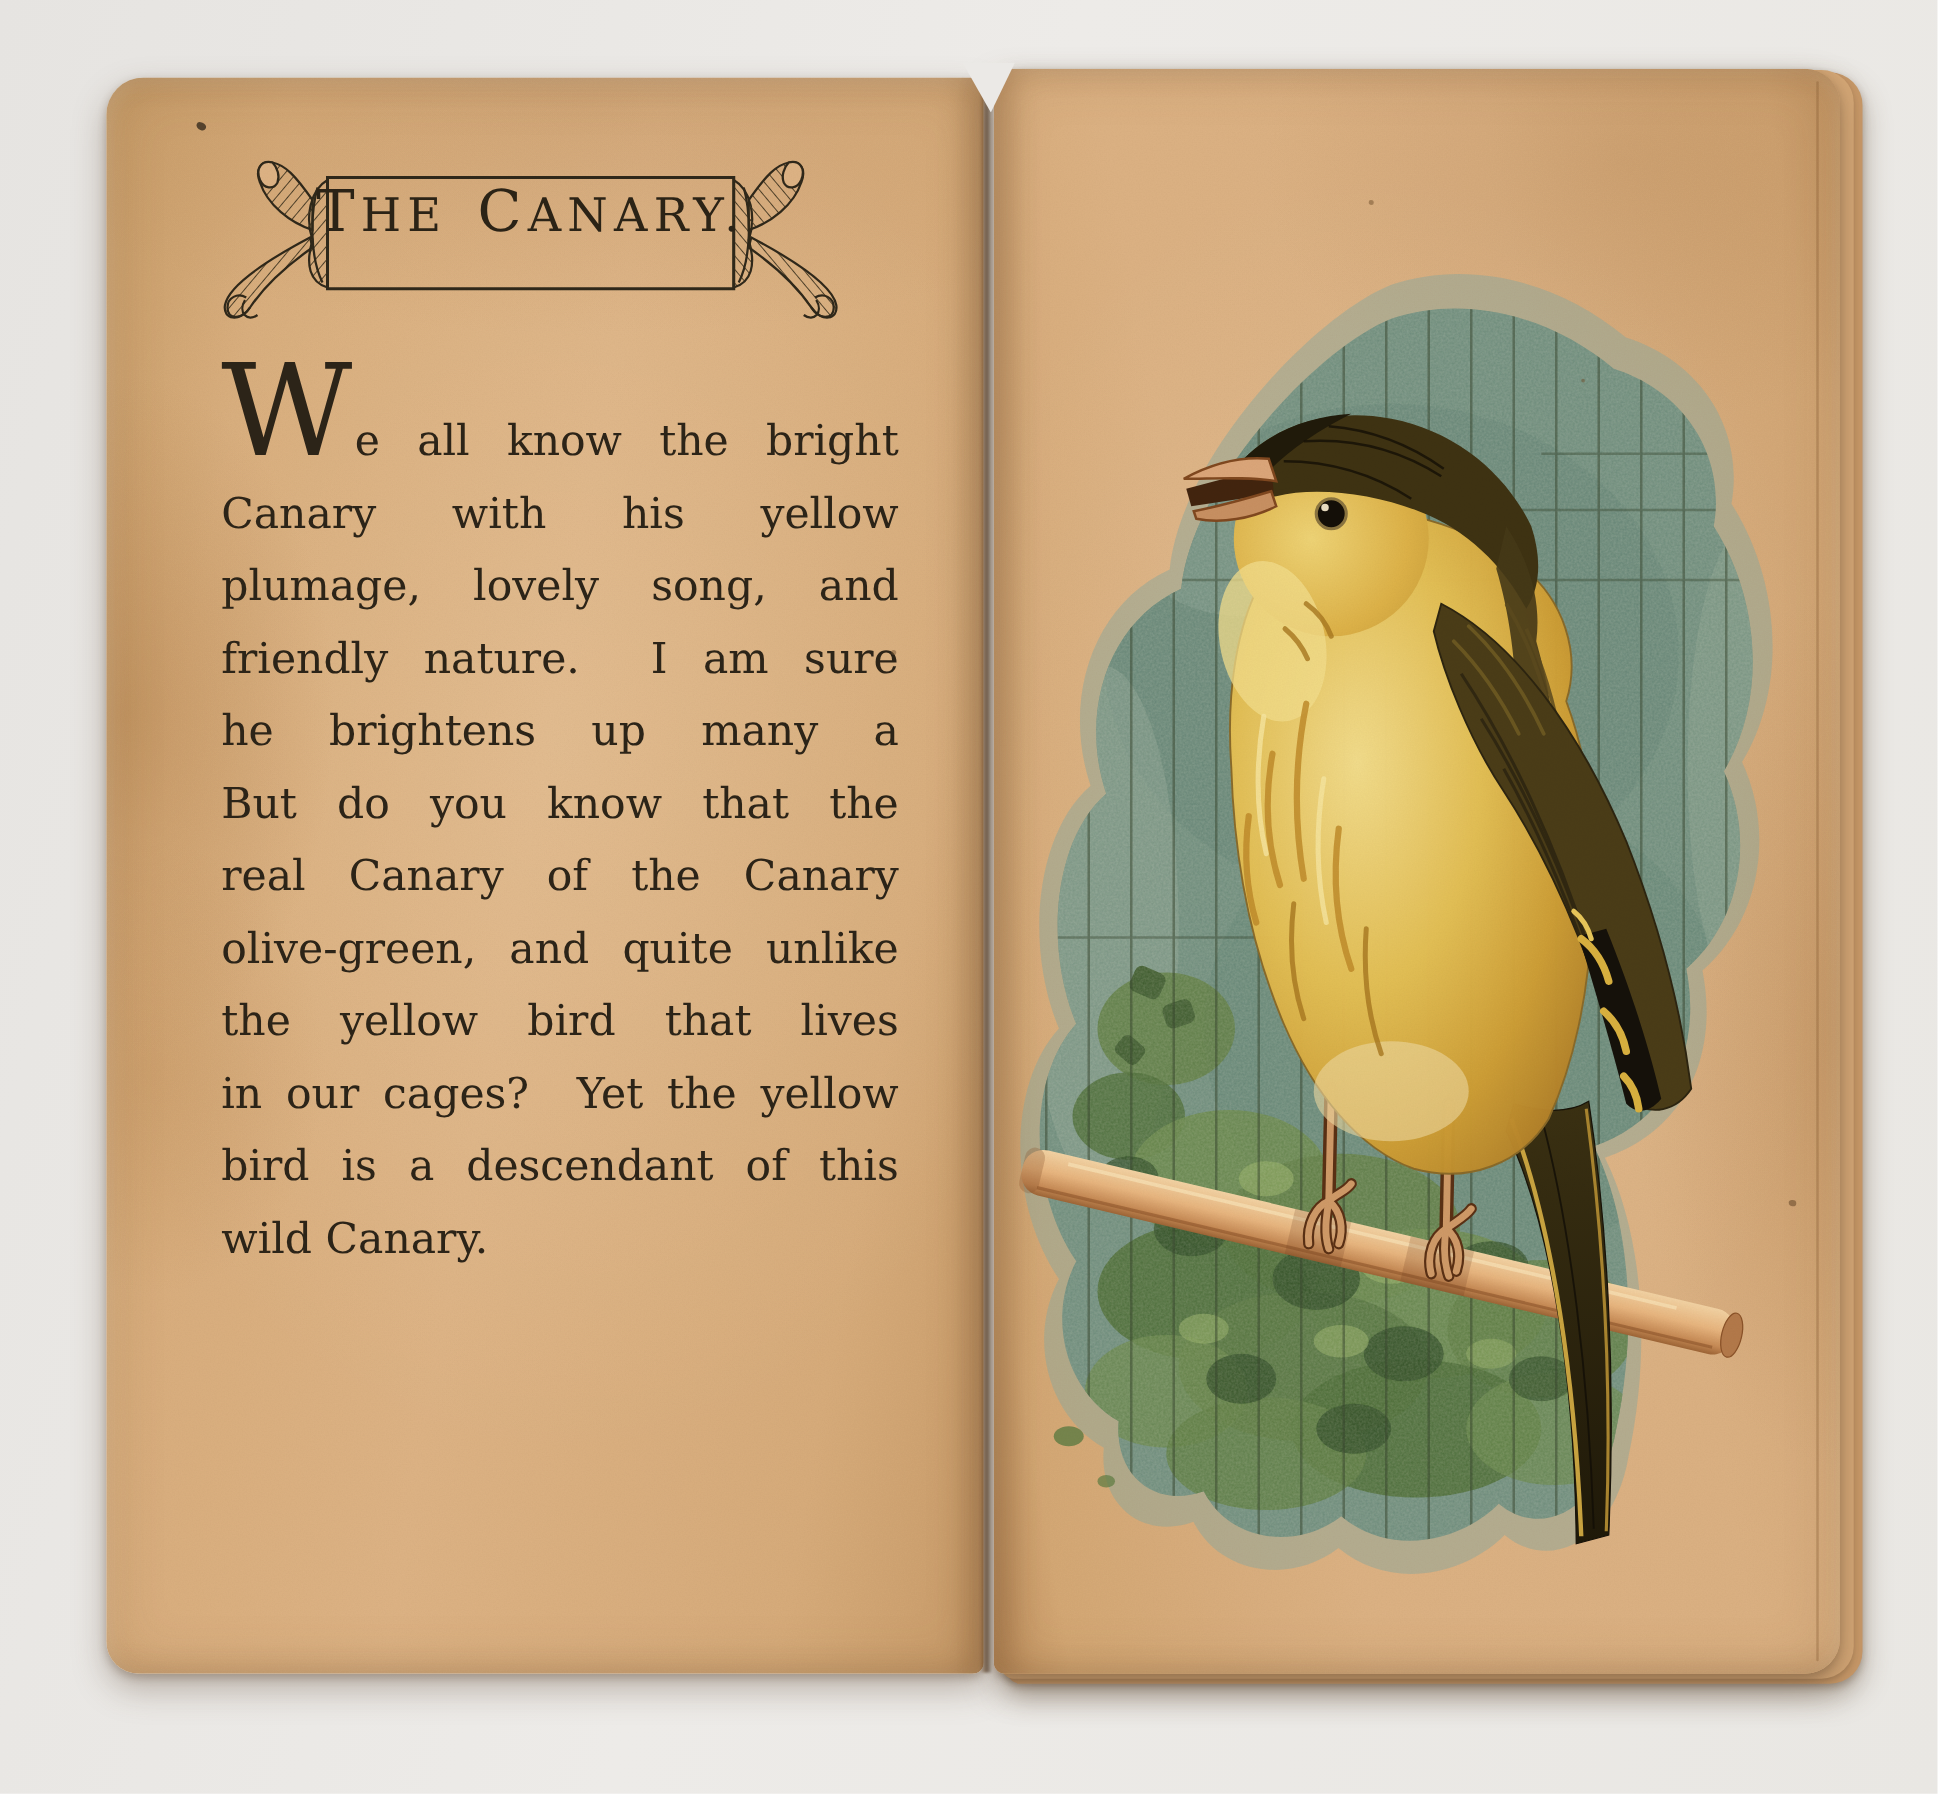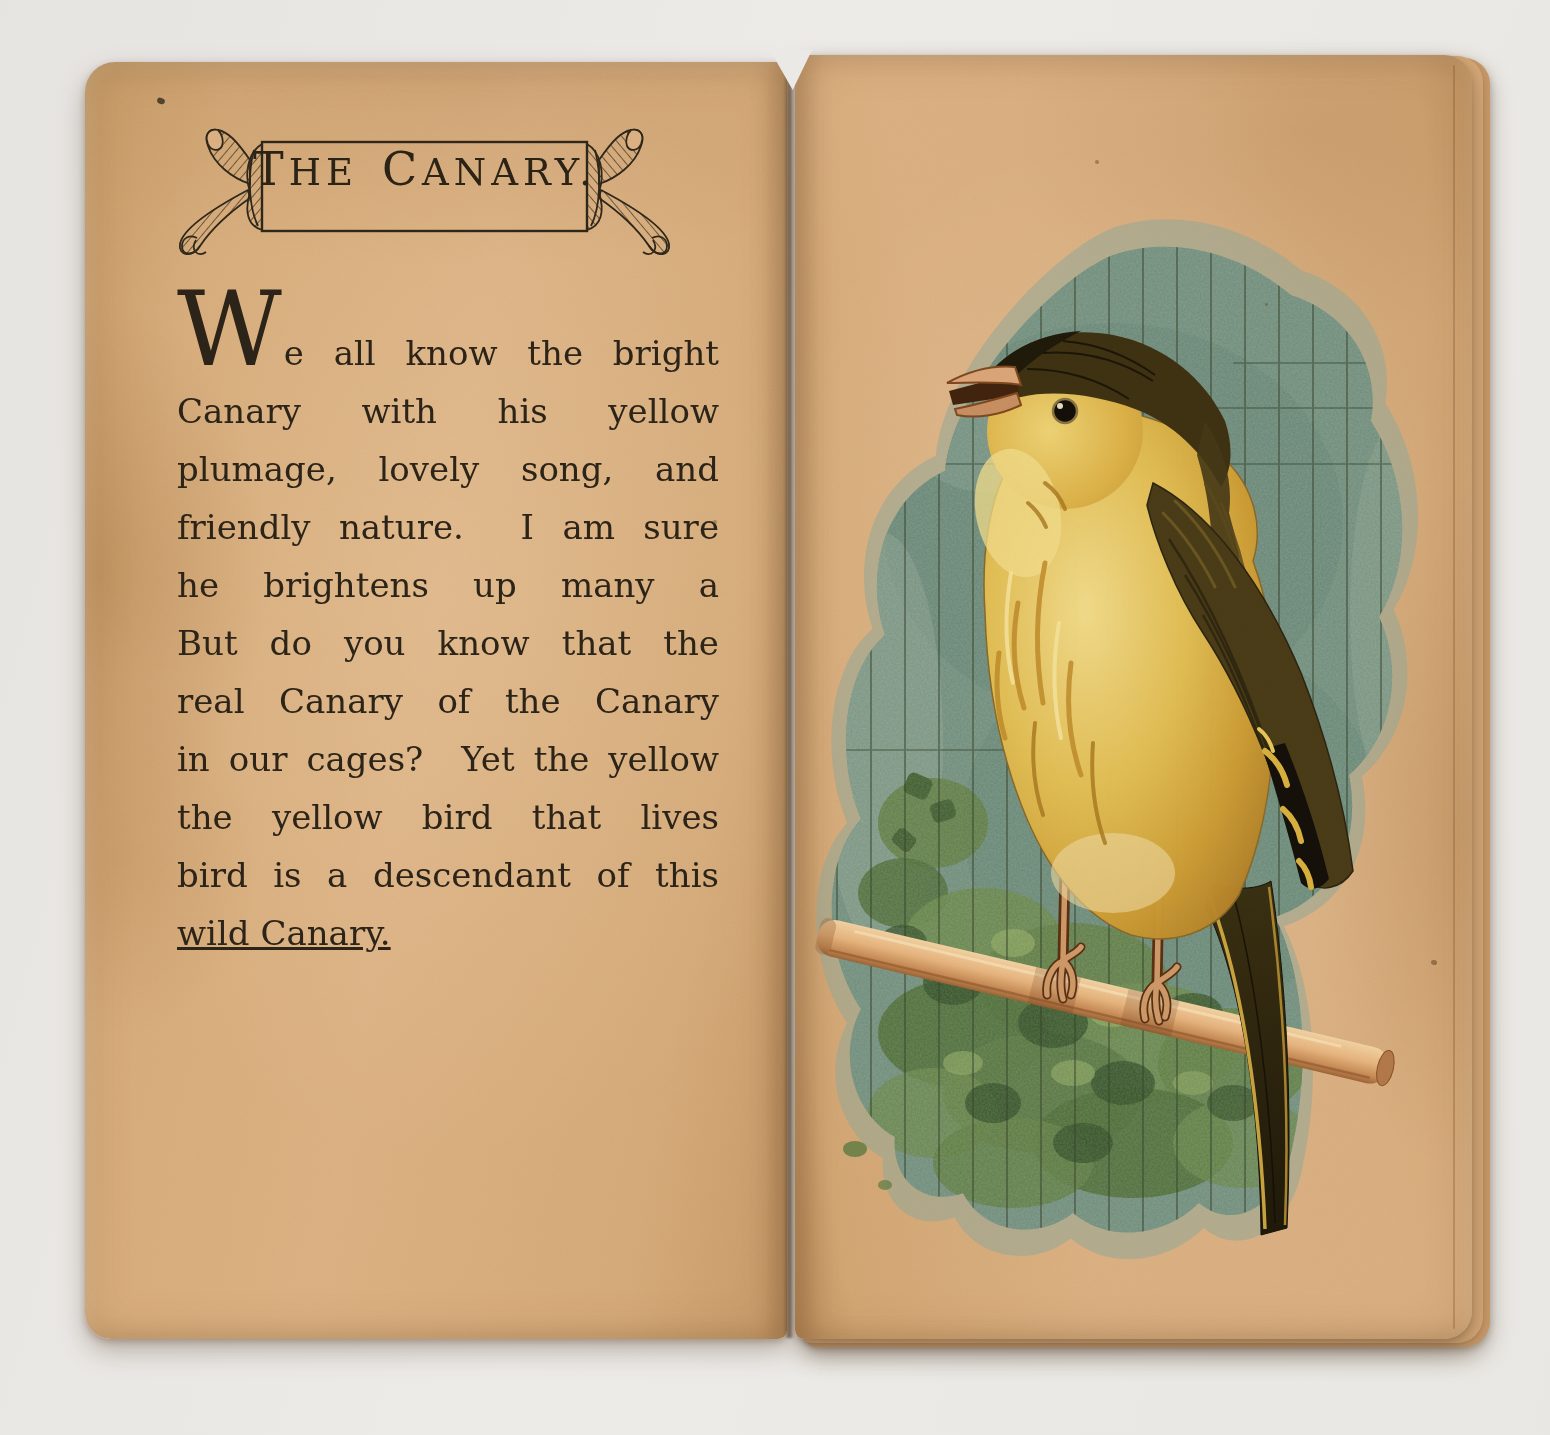--- a/index.html
+++ b/index.html
@@ -73,21 +73,21 @@
 
   
   #text-block{
     position:absolute;left:92px;top:262px;width:542px;color:#2c2418;
     font-size:34px;
   }
   .text-line{
     height:58px;line-height:58px;white-space:pre-wrap;
     text-align:justify;text-align-last:justify;overflow:visible;
   }
-  #text-lines .text-line:last-child{text-align-last:left;text-decoration:underline;}
+  #text-lines .text-line:last-child{text-align-last:left;}
   .drop-cap{font-size:102px;line-height:0;letter-spacing:2px;}
 
   #illustration{position:absolute;left:18px;top:128px;}
 </style>
 </head>
 <body>
 
 <div class="page-stack" id="stack-deep"></div>
 <div class="page-stack" id="stack-mid"></div>
 
@@ -133,22 +133,23 @@
 
   <div id="text-block">
     <div class="text-line" id="first-line"><span class="drop-cap">W</span><span>e all know the bright</span></div>
     <div id="text-lines">
         <div class="text-line">Canary with his yellow</div>
         <div class="text-line">plumage, lovely song, and</div>
         <div class="text-line">friendly nature.  I am sure</div>
         <div class="text-line">he brightens up many a</div>
         <div class="text-line">But do you know that the</div>
         <div class="text-line">real Canary of the Canary</div>
+        <div class="text-line">olive-green, and quite unlike</div>
+        <div class="text-line">the yellow bird that lives</div>
         <div class="text-line">in our cages?  Yet the yellow</div>
-        <div class="text-line">the yellow bird that lives</div>
         <div class="text-line">bird is a descendant of this</div>
         <div class="text-line">wild Canary.</div>
       </div>
   </div>
 
   <div class="speck" style="left:72px;top:36px;width:8px;height:6px;background:#3f3322;opacity:.85;transform:rotate(20deg);"></div>
   <div class="speck" style="left:628px;top:458px;width:4px;height:4px;background:#7a5a35;opacity:.5;"></div>
 
   <svg class="page-noise">
     <filter id="pnoiseL">

